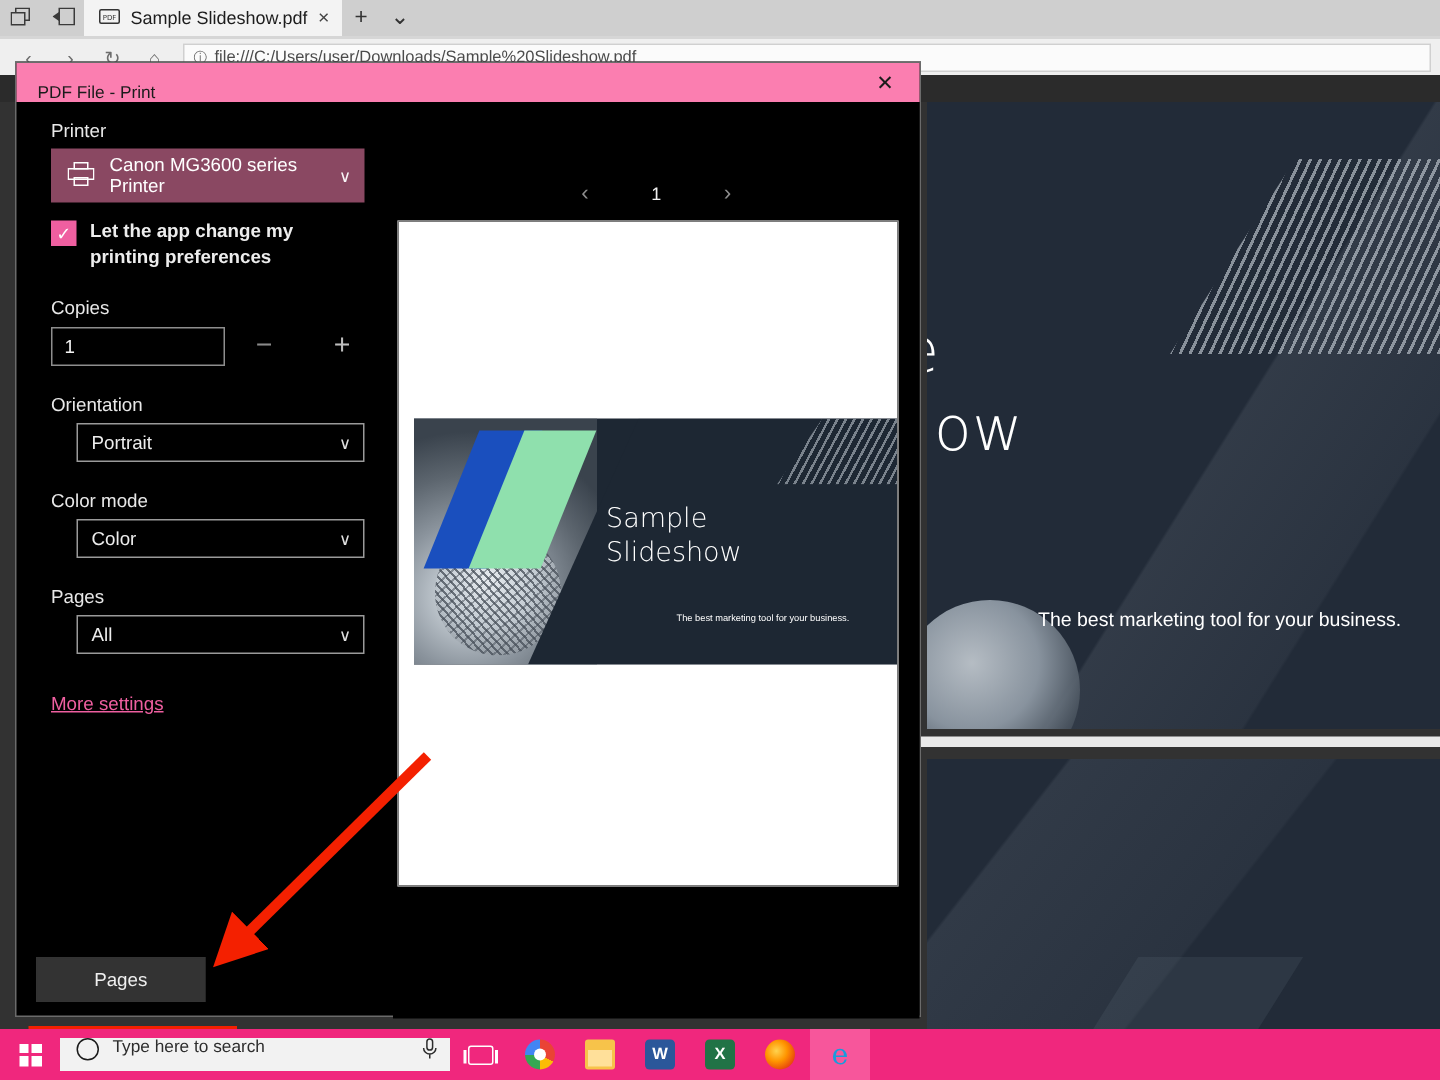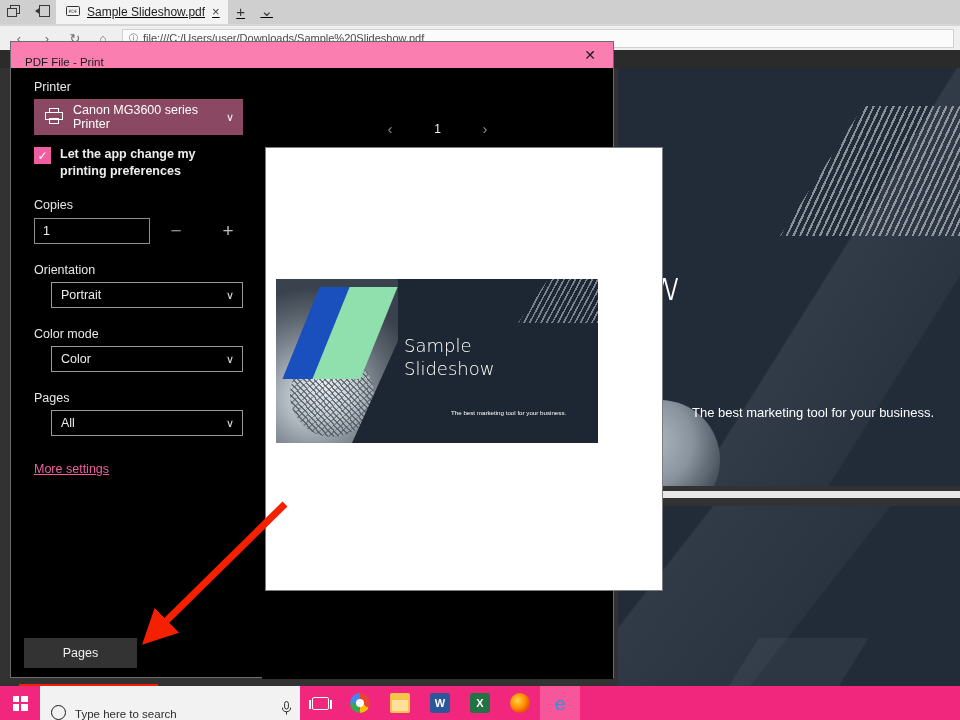--- a/index.html
+++ b/index.html
@@ -7,21 +7,21 @@
     width: 960px; height: 720px; overflow: hidden;
     font-family: "Liberation Sans", sans-serif;
     background: #000;
   }
   #root { position: relative; width: 960px; height: 720px; }
 
   
   .browser { position: absolute; inset: 0; background: #d6d6d6; }
   .tabstrip {
     position: absolute; top: 0; left: 0; width: 960px; height: 24px;
-    background: #cfcfcf; display: flex; align-items: flex-end; text-decoration: underline;
+    background: #cfcfcf; display: flex; align-items: flex-end;
   }
   .tsbtn {
     width: 28px; height: 26px; display: flex; align-items: center;
     justify-content: center; color: #3a3a3a;
   }
   .tab {
     height: 26px; min-width: 170px; background: #f3f3f3;
     display: flex; align-items: center; gap: 7px; padding: 0 8px 0 10px;
     font-size: 12px; color: #1d1d1d; border-top: 1px solid #e4e4e4;
   }
@@ -154,21 +154,21 @@
   .rightpane { flex:1; position:relative; background:#000; }
   .pager {
     position:absolute; top: 52px; left: 0; width: 100%;
     display:flex; align-items:center; justify-content:center; gap: 38px;
     color:#cfcfcf; font-size: 12px;
   }
   .pager .arr { font-size: 15px; color:#8d8d8d; }
   .pager .num { color:#f0f0f0; min-width: 14px; text-align:center; }
 
   .sheet {
-    position:absolute; left: 3px; top: 79px; width: 398px; height: 444px;
+    position:absolute; left: 3px; top: 79px; width: 334px; height: 444px;
     background:#fff; border:1px solid #7d7d7d;
   }
   .thumb {
     position:absolute; left: 10px; top: 131px; width: 322px; height: 164px;
     background:#1d2733; overflow:hidden;
   }
   .th-photo {
     position:absolute; left:0; top:0; width: 122px; height: 164px;
     background:
       radial-gradient(circle at 30% 72%, #e9edf0 0%, #b9c1c8 16%, #8b949d 34%, #5d666f 55%, #3a434d 75%),
@@ -233,22 +233,22 @@
     position:absolute; left:0; bottom:0; width:960px; height:34px;
     background:#f0277d; display:flex; align-items:center;
   }
   .start {
     width: 40px; height:34px; display:flex; align-items:center; justify-content:center;
   }
   .winlogo { width:15px; height:15px; display:grid;
     grid-template-columns:1fr 1fr; grid-template-rows:1fr 1fr; gap:2px; }
   .winlogo i { background:#fff; display:block; }
   .searchbox {
-    width: 260px; height:34px; background:#f2f2f2; display:flex;
-    align-items:flex-end; gap:9px; padding: 0 8px 0 11px;
+    width: 260px; height:22px; background:#f2f2f2; display:flex;
+    align-items:flex-start; gap:9px; padding: 0 8px 0 11px;
   }
   .s-circ { width:15px; height:15px; border:1.8px solid #1b1b1b; border-radius:50%; flex:none; }
   .s-text { flex:1; font-size: 11.5px; color:#2d2d2d; }
   .tb-icon { width: 40px; height:34px; display:flex; align-items:center; justify-content:center; }
   .tb-icon.active { background:#f7569b; }
   .taskview { width:17px; height:13px; border:1.6px solid #fff; border-radius:2px; position:relative; }
   .taskview:before, .taskview:after {
     content:""; position:absolute; top:2px; width:2px; height:9px; background:#fff;
   }
   .taskview:before { left:-4px; } .taskview:after { right:-4px; }

